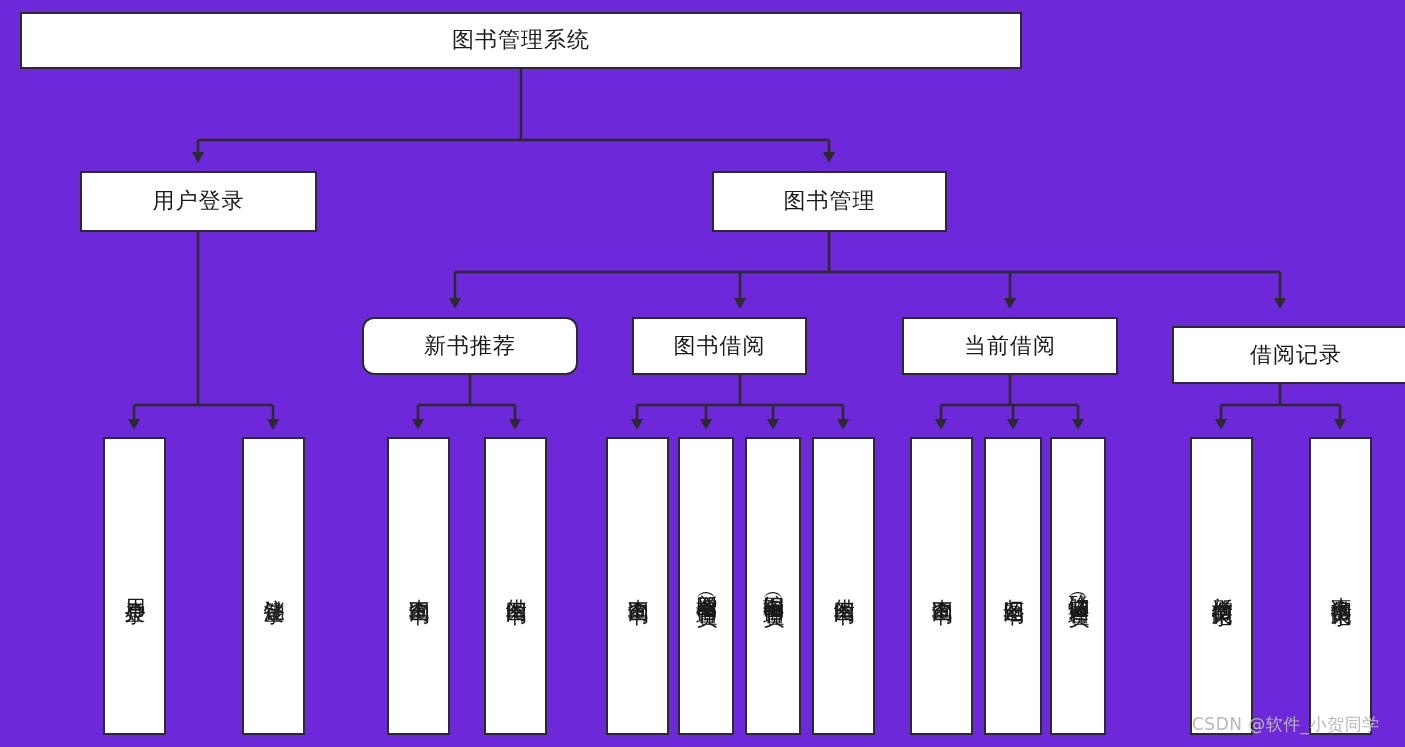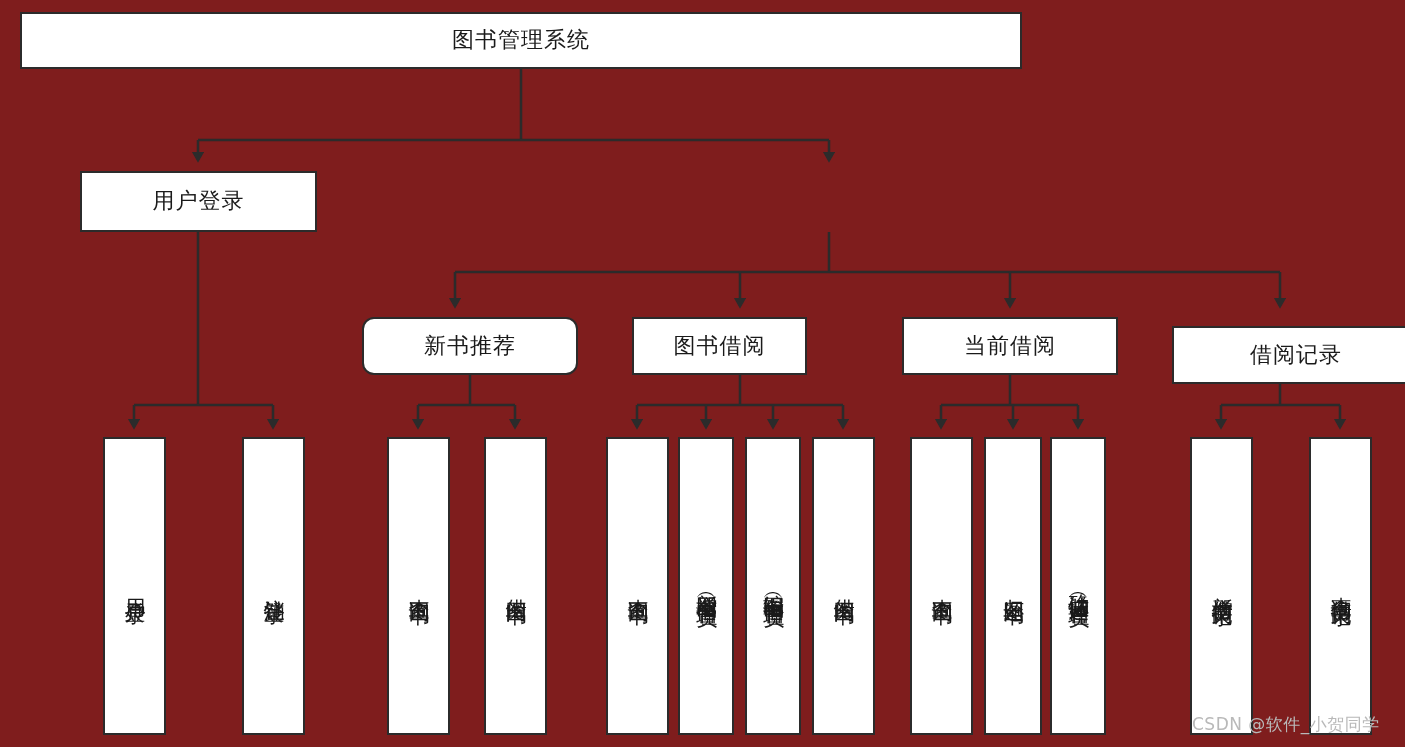--- a/index.html
+++ b/index.html
@@ -1,17 +1,17 @@
 <!DOCTYPE html>
 <html><head>
 <meta charset="utf-8">
 <style>
   html,body{margin:0;padding:0;background:#ffffff;}
   body{width:1405px;height:747px;overflow:hidden;font-family:"DejaVu Sans","Liberation Sans",sans-serif;}
-  #stage{position:relative;width:1405px;height:747px;background:#7f1d1d;}
+  #stage{position:relative;width:1405px;height:747px;background:#6d28d9;}
   svg#wires{position:absolute;left:0;top:0;width:1405px;height:747px;}
   .node{position:absolute;box-sizing:border-box;background:#ffffff;border:2.5px solid #2b2b2b;
         display:flex;align-items:center;justify-content:center;color:#1a1a1a;}
   .node.horiz{font-size:22px;letter-spacing:1px;line-height:1.2;}
   .node.vert{padding:6px 0;}
   .vlabel{writing-mode:vertical-rl;text-orientation:upright;font-size:21px;line-height:1.32;
           letter-spacing:2px;text-align:center;white-space:nowrap;color:#1a1a1a;}
   #watermark{position:absolute;left:1192px;top:713px;font-size:17px;color:#b9b9b9;
              letter-spacing:0.5px;white-space:nowrap;}
 </style>
@@ -70,20 +70,23 @@
     </g>
   </svg>
 
   <div class="node horiz" style="left: 20px; top: 12px; width: 1002px; height: 57px;">
     <span>图书管理系统</span>
   </div>
 
   <div class="node horiz" style="left: 80px; top: 171px; width: 237px; height: 61px;">
     <span>用户登录</span>
   </div>
+  <div class="node horiz" style="left: 712px; top: 171px; width: 235px; height: 61px;">
+    <span>图书管理</span>
+  </div>
 
   <div class="node horiz" style="left: 362px; top: 317px; width: 216px; height: 58px; border-radius: 12px;">
     <span>新书推荐</span>
   </div>
   <div class="node horiz" style="left: 632px; top: 317px; width: 175px; height: 58px;">
     <span>图书借阅</span>
   </div>
   <div class="node horiz" style="left: 902px; top: 317px; width: 216px; height: 58px;">
     <span>当前借阅</span>
   </div>

